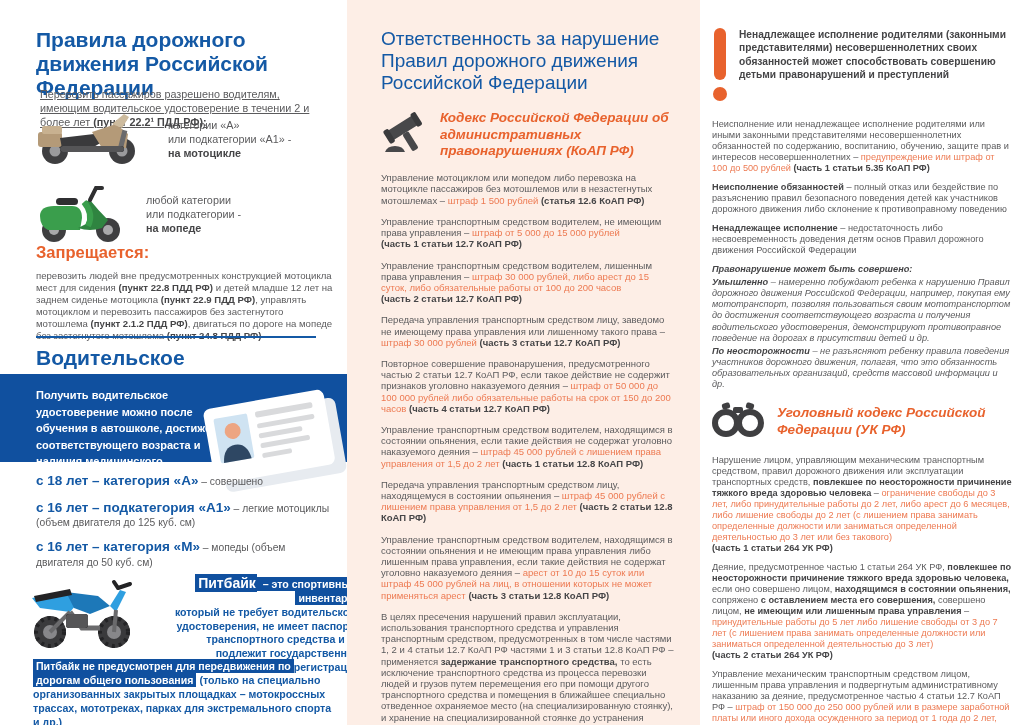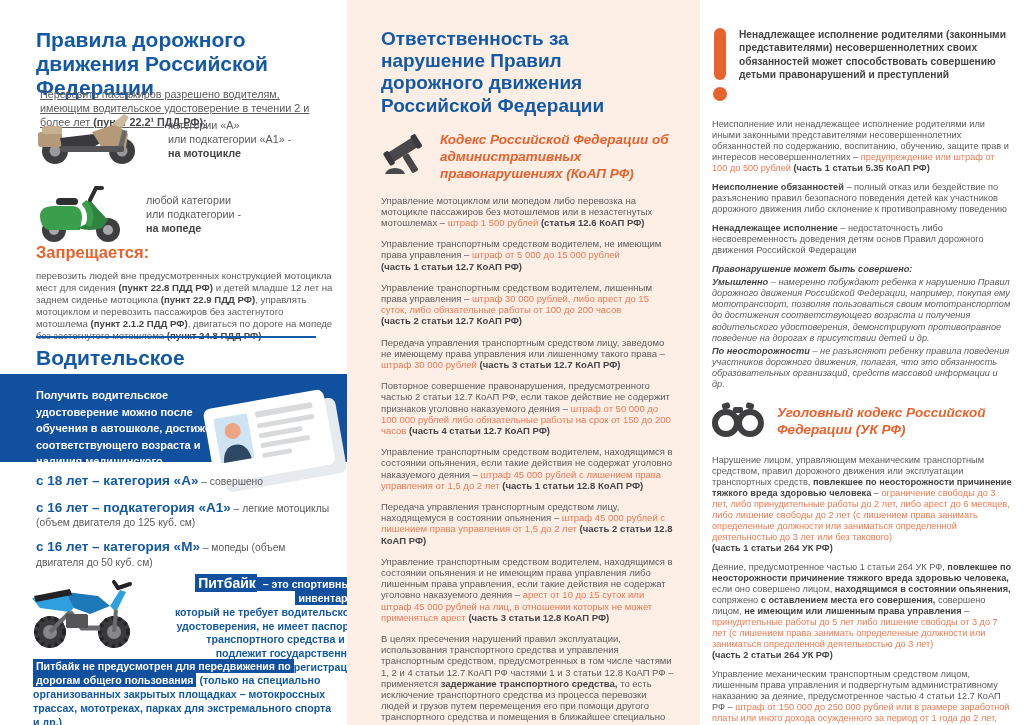--- a/index.html
+++ b/index.html
@@ -49,21 +49,21 @@
   .blue-box-text{position:absolute;left:36px;top:13px;width:196px;margin:0;
             color:#ffffff;font-weight:bold;font-size:11px;line-height:1.5;}
   .card-graphic{position:absolute;right:-2px;top:12px;width:150px;height:112px;}
   .ages{position:absolute;left:36px;top:472px;width:296px;}
   .age-row{margin:0 0 9px 0;font-size:10.3px;line-height:1.3;color:#5b5b5d;}
   .pitbike-row{position:absolute;left:26px;top:572px;display:flex;gap:20px;align-items:flex-start;text-align:right;}
   .pitbike-text{margin:2px 0 0 0;width:202px;font-size:10.6px;line-height:1.3;}
   .pitbike-note{position:absolute;left:33px;top:660px;width:302px;margin:0;
             font-size:10.6px;line-height:1.32;}
   
-  .c2-title{margin:0 8px 15px 0;color:#1459a5;font-size:19px;line-height:1.17;font-weight:bold;}
+  .c2-title{margin:0 8px 15px 0;color:#1459a5;font-size:19px;line-height:1.17;font-weight:normal;}
   .section-head{display:flex;gap:13px;align-items:center;margin:0 0 12px 0;font-style:italic;}
   .section-title{color:#e8622d;font-weight:bold;font-size:13.5px;line-height:1.25;}
   .col2 .para{margin:0 0 10px 0;font-size:9.5px;line-height:1.18;color:#5b5b5d;}
   
   .warning-block{display:flex;gap:11px;margin:0 0 9px 0;}
   .warning-text{margin:2px 0 0 0;font-weight:bold;color:#454547;font-size:10.2px;line-height:1.3;}
   .col3 .para{margin:0 0 8px 0;font-size:9.2px;line-height:1.2;color:#5b5b5d;}
   .col3 .offense{margin-bottom:2px;}
   .col3 .section-head{margin:11px 0 12px 0;}
   .col3 .section-title{font-size:13.5px;}

